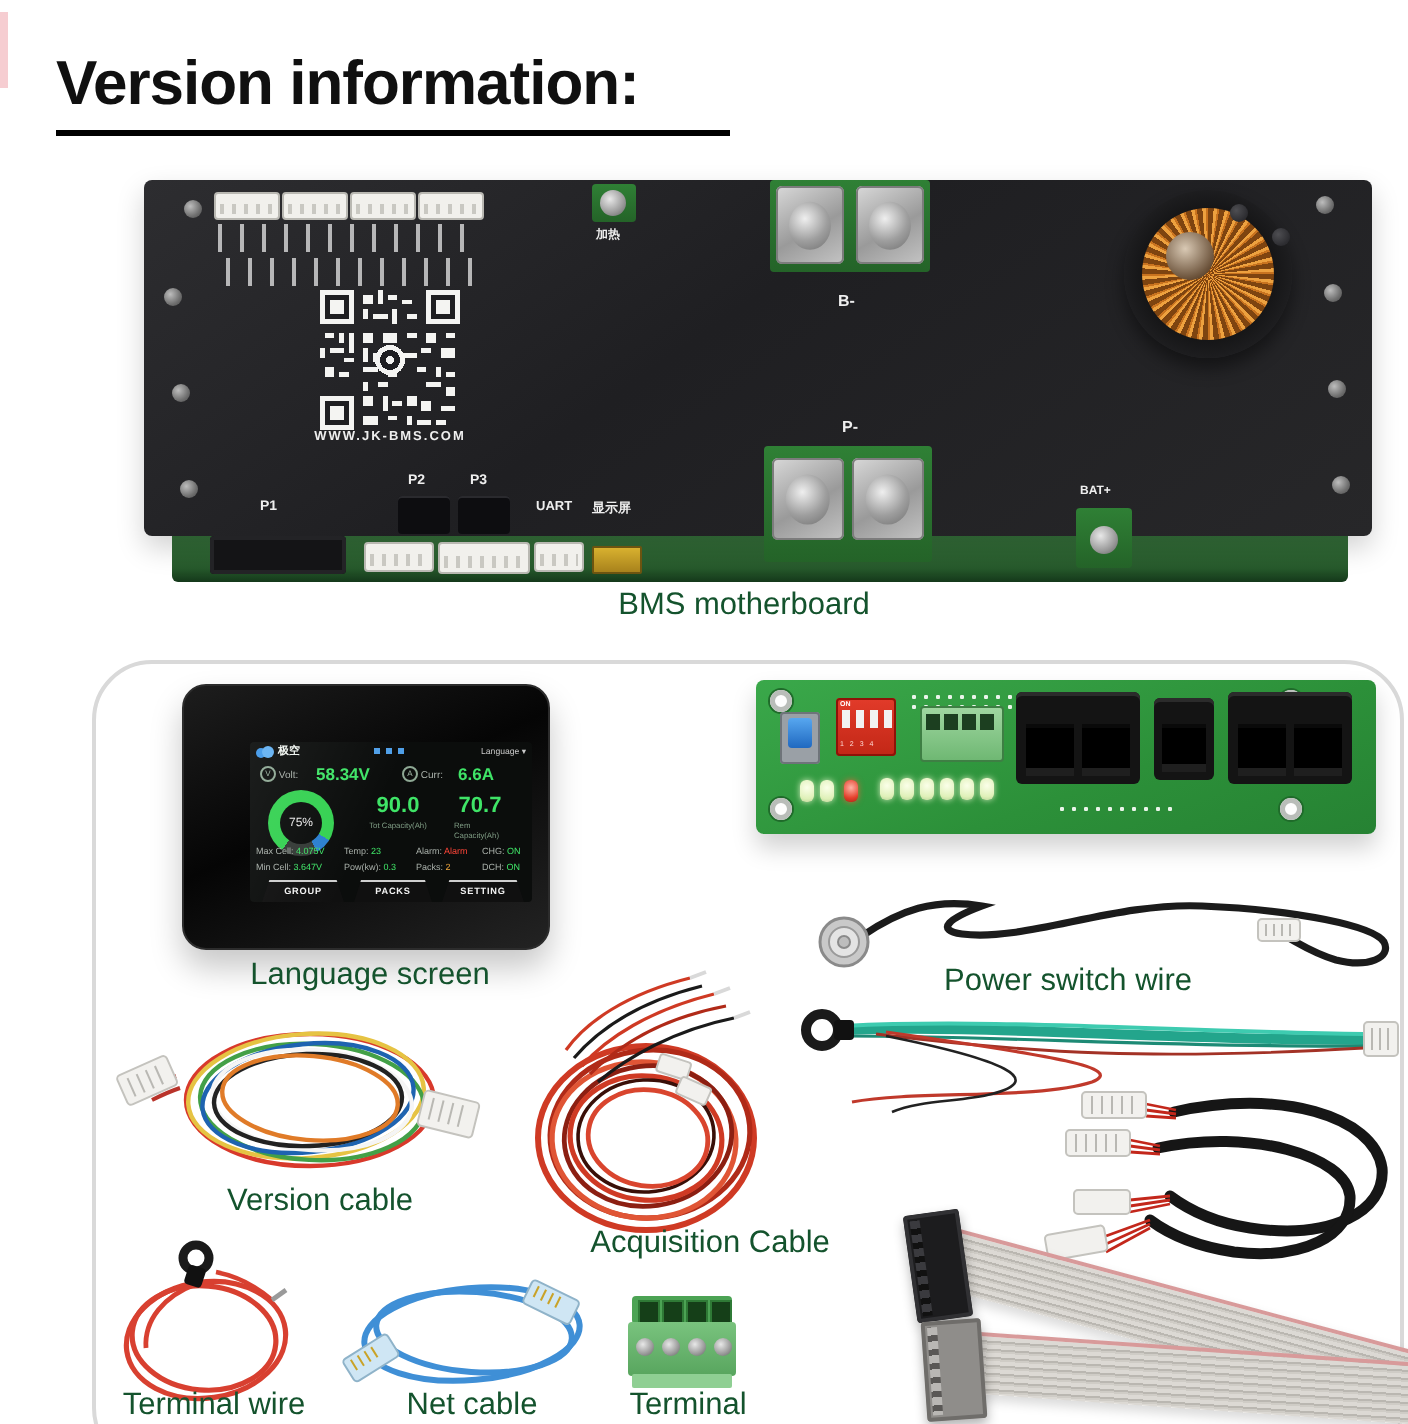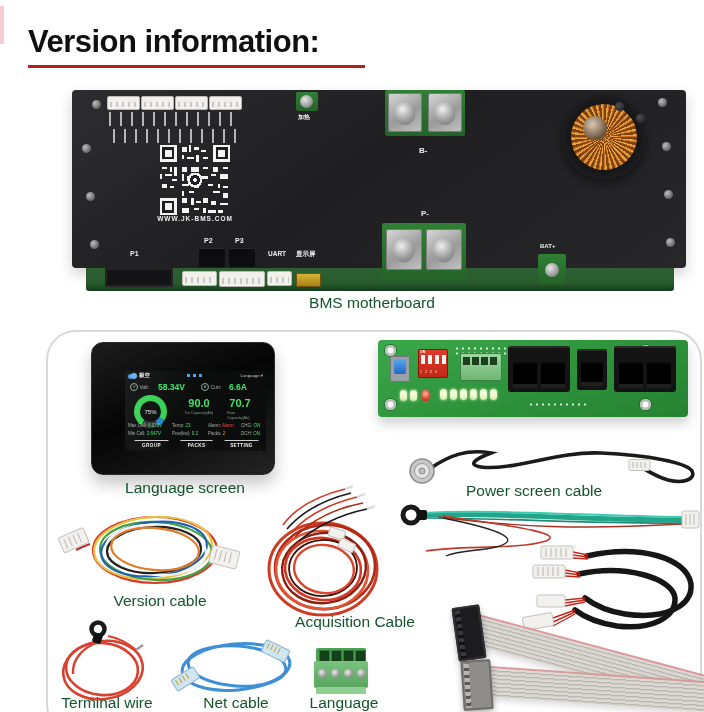--- a/index.html
+++ b/index.html
@@ -1,21 +1,21 @@
 <!DOCTYPE html>
 <html><head>
 <meta charset="utf-8">
 <style>
   html,body{margin:0;padding:0;background:#fff;}
   .stage{position:relative;width:704px;height:712px;overflow:hidden;background:#fff;
          font-family:"Liberation Sans",sans-serif;}
   .ab{position:absolute;}
   .cap{position:absolute;transform:translateX(-50%);font-size:15.5px;color:#14532d;white-space:nowrap;}
   .title{position:absolute;left:28px;top:24px;margin:0;font-size:31px;font-weight:bold;color:#101010;
-         border-bottom:3px solid #b91c1c;padding:0 46px 5px 0;letter-spacing:-.5px;}
+         border-bottom:3px solid #000000;padding:0 46px 5px 0;letter-spacing:-.5px;}
   .pink{position:absolute;left:0;top:6px;width:4px;height:38px;background:#f6cdd1;}
   
   .mb{position:absolute;left:70px;top:82px;width:624px;height:214px;}
   .mb-cover{position:absolute;left:2px;top:8px;width:614px;height:178px;border-radius:4px;
             background:linear-gradient(145deg,#2d2d30 0%,#1f1f22 45%,#272729 100%);
             box-shadow:0 6px 14px rgba(0,0,0,.18);}
   .mb-strip{position:absolute;left:16px;top:186px;width:588px;height:23px;
             background:linear-gradient(#35703a,#275a2c 70%,#14381a);border-radius:0 0 3px 3px;}
   .scw{position:absolute;width:9px;height:9px;border-radius:50%;
        background:radial-gradient(circle at 35% 35%,#bdbdbd,#707070 60%,#474747);}
@@ -277,21 +277,21 @@
     <path d="M36,25 C55,12 72,6 96,10 C80,16 72,22 86,24 C118,28 162,8 206,10 C254,12 292,20 297,28 C301,36 289,41 273,37 C259,33 251,26 243,23" fill="none" stroke="#1b1b1b" stroke-width="3.6" stroke-linecap="round"></path>
     <rect x="234" y="16.5" width="21" height="11" rx="2" fill="#f2f1ee" stroke="#c4c3be"></rect>
     <line x1="238" y1="19" x2="238" y2="25" stroke="#b9b8b3" stroke-width="1"></line>
     <line x1="242" y1="19" x2="242" y2="25" stroke="#b9b8b3" stroke-width="1"></line>
     <line x1="246" y1="19" x2="246" y2="25" stroke="#b9b8b3" stroke-width="1"></line>
     <line x1="250" y1="19" x2="250" y2="25" stroke="#b9b8b3" stroke-width="1"></line>
     <circle cx="27" cy="28" r="12" fill="#c9c9c9" stroke="#8a8a8a" stroke-width="1.5"></circle>
     <circle cx="27" cy="28" r="7.5" fill="#e4e4e4" stroke="#9a9a9a"></circle>
     <circle cx="27" cy="28" r="3" fill="#bdbdbd" stroke="#8a8a8a"></circle>
   </svg>
-  <div class="cap" style="left:534px;top:482px;">Power screen cable</div>
+  <div class="cap" style="left:534px;top:482px;">Power switch wire</div>
 
   <svg class="cab" style="left:398px;top:500px;" width="306" height="60" viewBox="0 0 306 60">
     <path d="M24,15 C90,12 180,20 284,20" fill="none" stroke="#23a58c" stroke-width="5"></path>
     <path d="M24,13 C100,9 190,16 284,17" fill="none" stroke="#3ecbb0" stroke-width="2"></path>
     <path d="M26,18 C100,18 200,24 284,23" fill="none" stroke="#1d8a75" stroke-width="1.6"></path>
     <path d="M40,17 C120,27 180,30 284,24" fill="none" stroke="#a33226" stroke-width="1.4"></path>
     <path d="M45,16 C130,28 165,34 148,41 C120,50 60,45 28,51" fill="none" stroke="#c0392b" stroke-width="1.6"></path>
     <path d="M45,18 C105,30 125,40 98,47 C82,51 62,50 48,56" fill="none" stroke="#222" stroke-width="1.3"></path>
     <circle cx="13" cy="15" r="8" fill="none" stroke="#1a1a1a" stroke-width="5"></circle>
     <rect x="19" y="10" width="10" height="10" rx="2" fill="#111"></rect>
@@ -441,15 +441,15 @@
         <i style="left:39px;"></i>
     </div>
     <div class="body">
       <span class="sscw" style="left:4px;top:8px;width:9px;height:9px;"></span>
       <span class="sscw" style="left:17px;top:8px;width:9px;height:9px;"></span>
       <span class="sscw" style="left:30px;top:8px;width:9px;height:9px;"></span>
       <span class="sscw" style="left:43px;top:8px;width:9px;height:9px;"></span>
     </div>
     <div class="foot"></div>
   </div>
-  <div class="cap" style="left:344px;top:694px;">Language</div>
+  <div class="cap" style="left:344px;top:694px;">Terminal</div>
 
 </div>
 
 </body></html>

